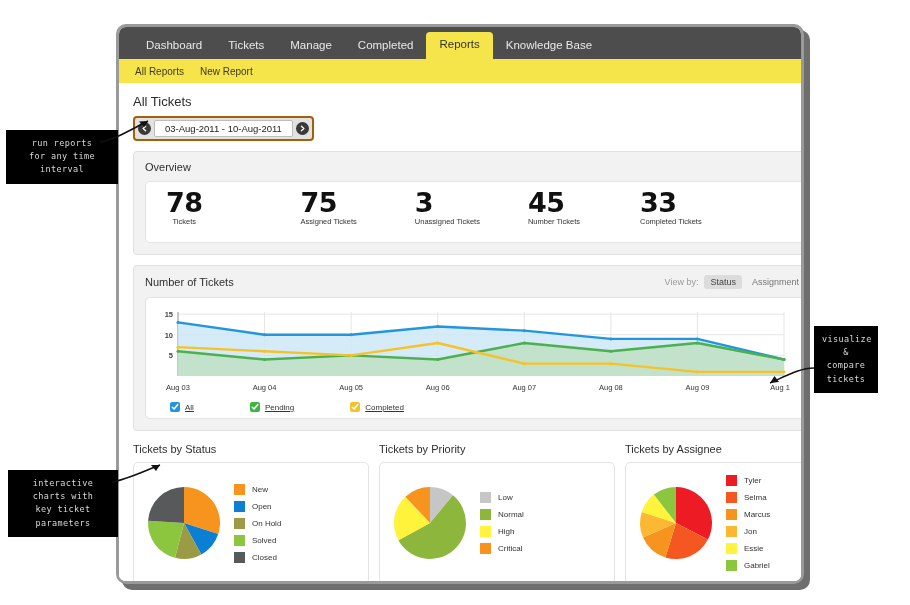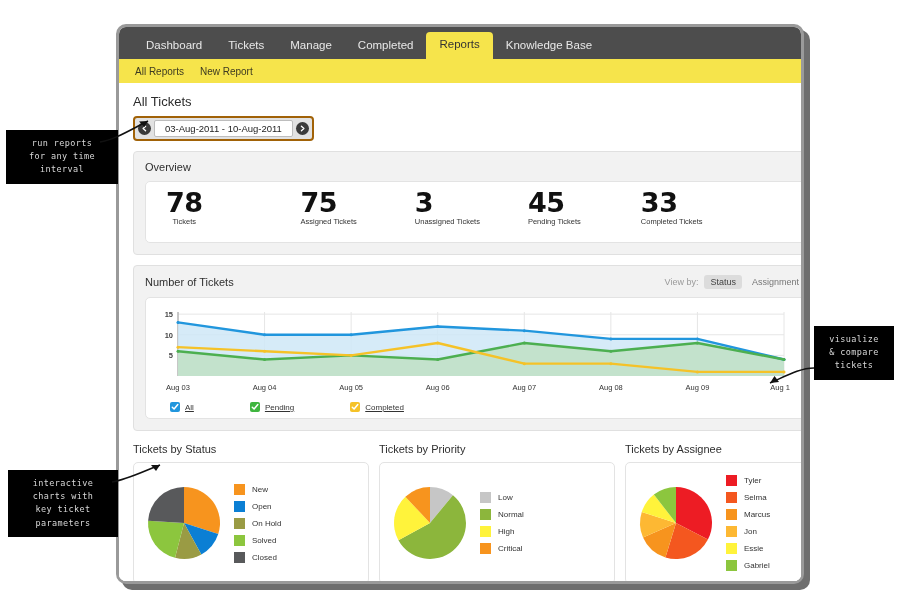--- a/index.html
+++ b/index.html
@@ -268,21 +268,21 @@
               <div class="stat" style="margin-left: 98px;">
                 <div class="stat-num">75</div>
                 <div class="stat-label">Assigned Tickets</div>
               </div>
               <div class="stat" style="margin-left: 58px;">
                 <div class="stat-num">3</div>
                 <div class="stat-label">Unassigned Tickets</div>
               </div>
               <div class="stat" style="margin-left: 48px;">
                 <div class="stat-num">45</div>
-                <div class="stat-label">Pending Tickets</div>
+                <div class="stat-label">Number Tickets</div>
               </div>
               <div class="stat" style="margin-left: 60px;">
                 <div class="stat-num">33</div>
                 <div class="stat-label">Completed Tickets</div>
               </div>
             </div>
         </div>
 
         
         <div class="panel">
@@ -496,21 +496,21 @@
   <div class="anno" id="anno-0" style="left:6px; top:130px; width:112px;">
       <div>run reports</div>
       <div>for any time</div>
       <div>interval</div>
     </div>
   <svg class="anno-arrow" style="left:96px; top:116px;" width="64" height="30" viewBox="0 0 64 30">
     <path d="M4 26 C 18 24, 34 14, 52 5" fill="none" stroke="#111" stroke-width="1.6"></path>
     <path d="M52 5 L43 5.5 L48.5 11 Z" fill="#111"></path>
   </svg>
 
-  <div class="anno" id="anno-1" style="left:814px; top:326px; width:80px;">
+  <div class="anno" id="anno-1" style="left:814px; top:326px; width:64px;">
       <div>visualize</div>
       <div>&amp; compare</div>
       <div>tickets</div>
     </div>
   <svg class="anno-arrow" style="left:756px; top:364px;" width="62" height="26" viewBox="0 0 62 26">
     <path d="M58 4 C 44 4, 30 12, 14 19" fill="none" stroke="#111" stroke-width="1.6"></path>
     <path d="M14 19 L23 18 L18.5 12 Z" fill="#111"></path>
   </svg>
 
   <div class="anno" id="anno-2" style="left:8px; top:470px; width:110px;">

